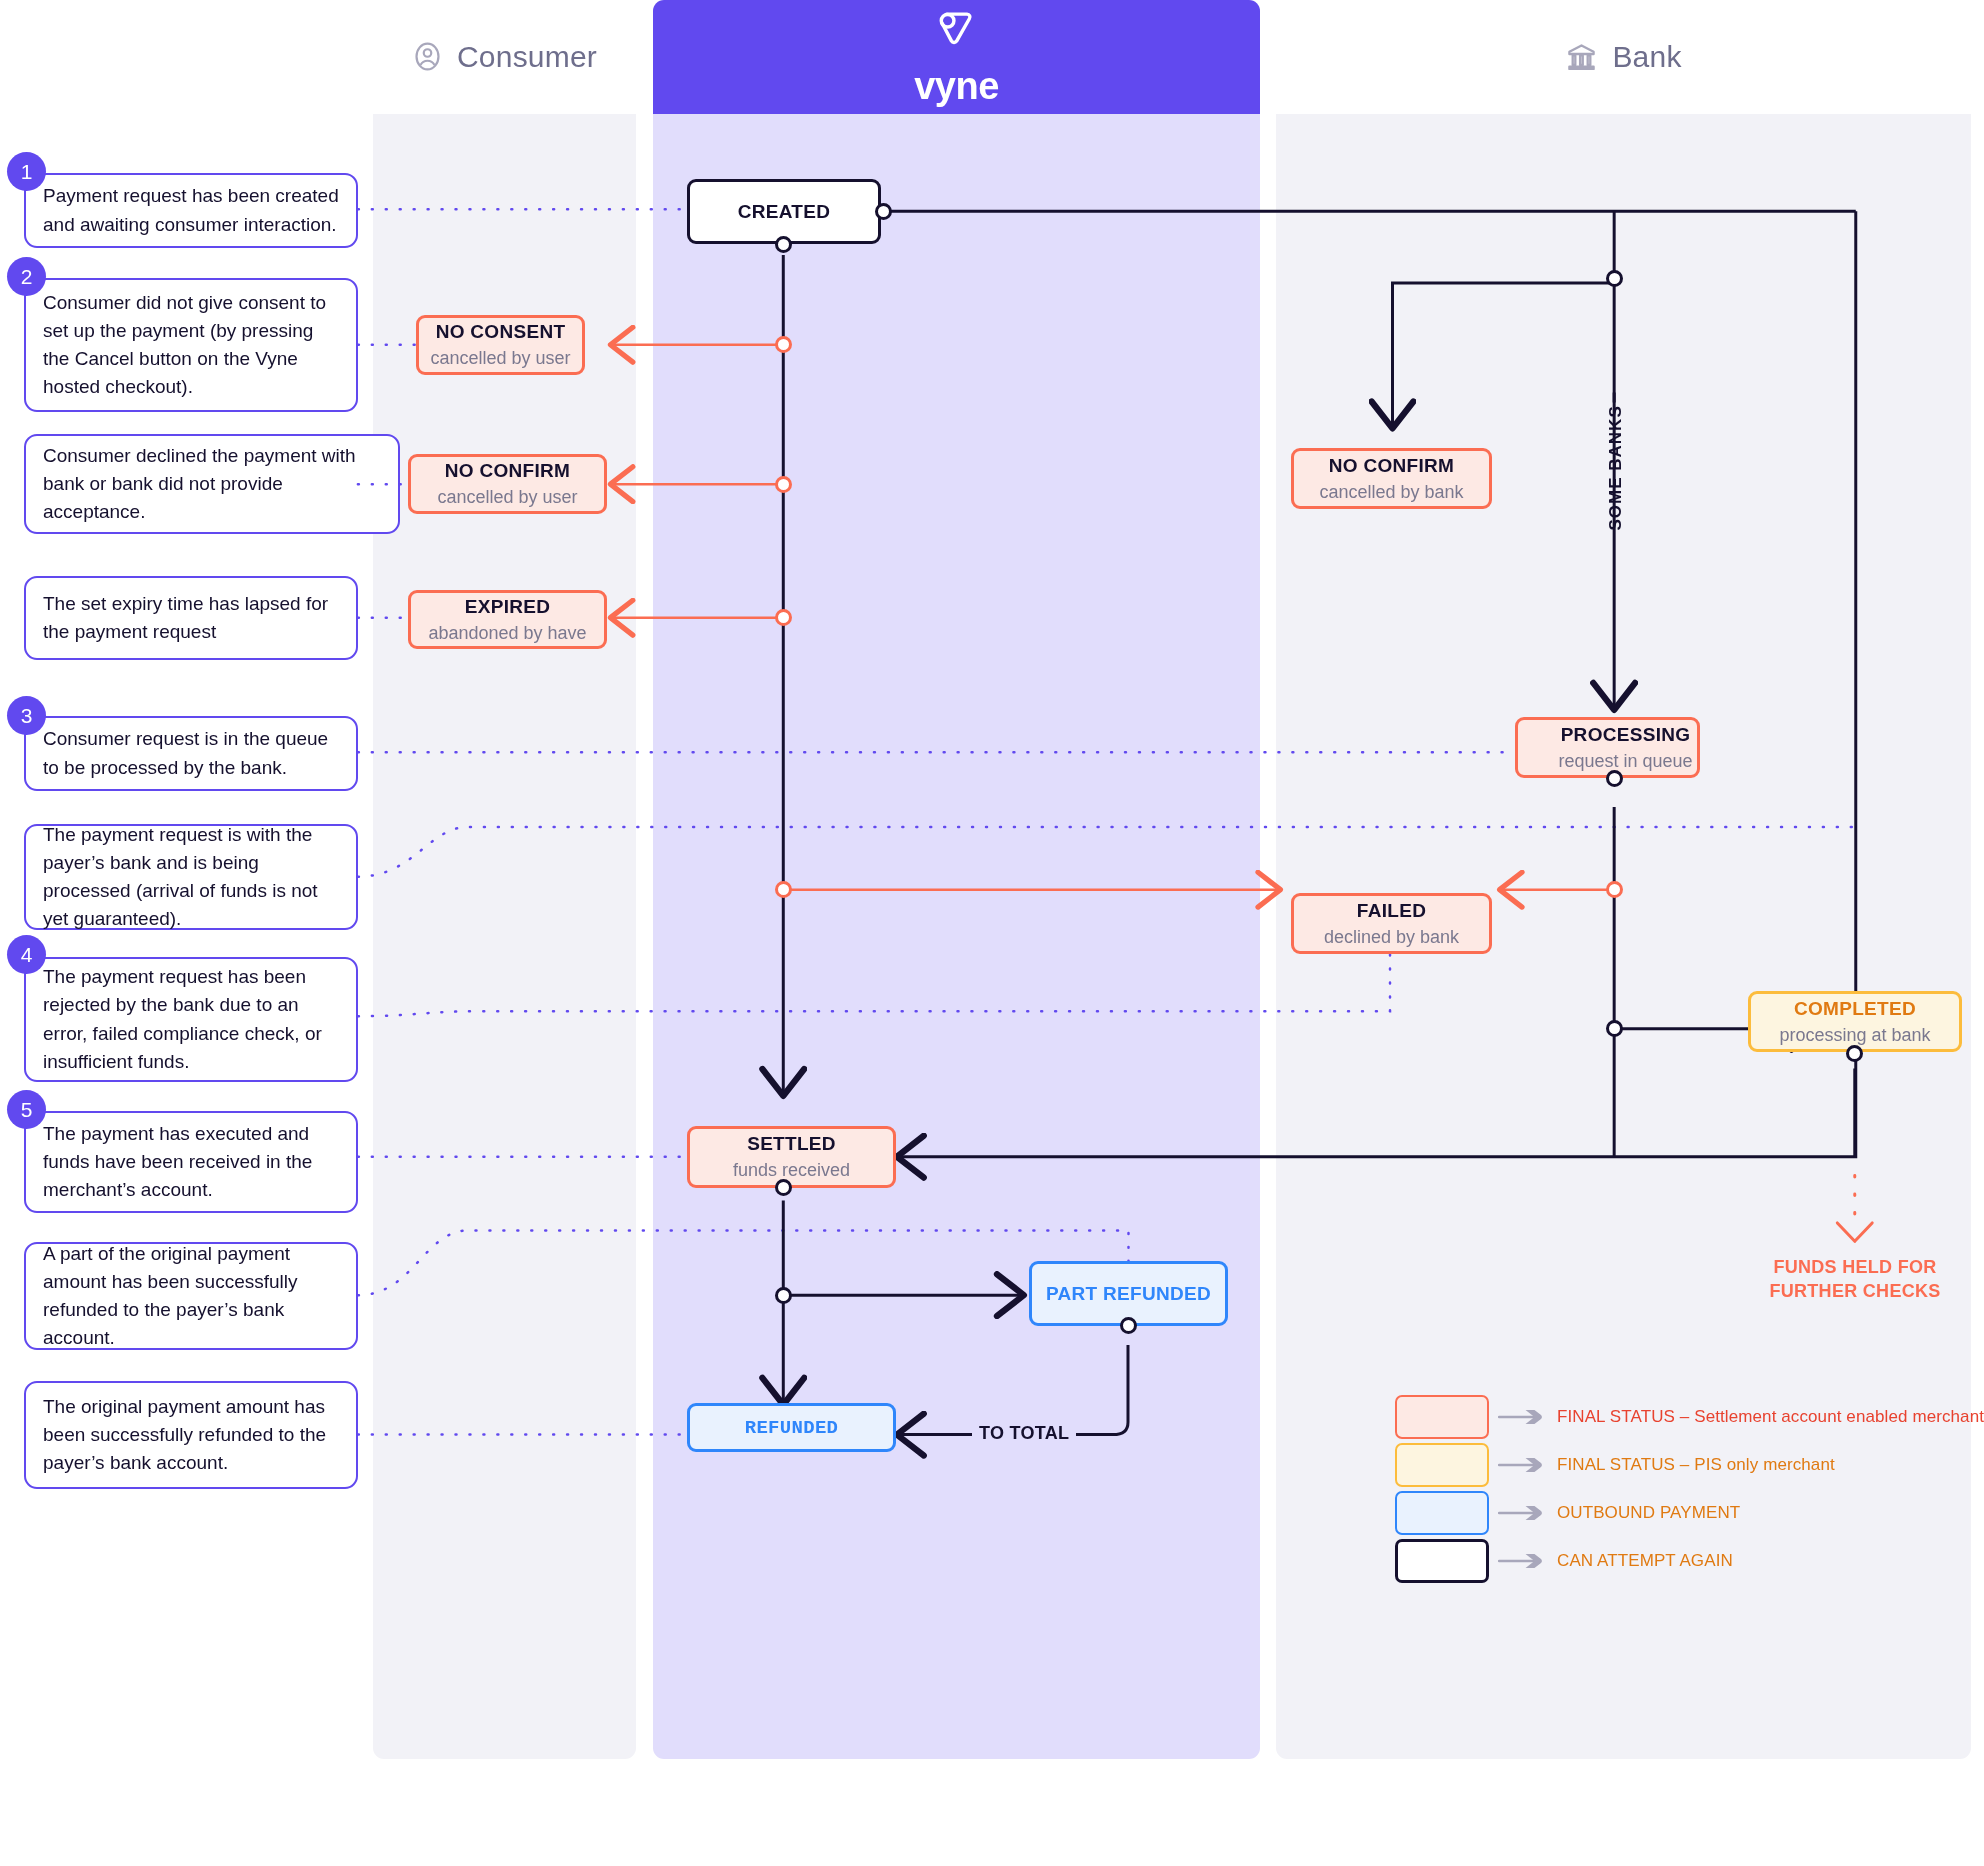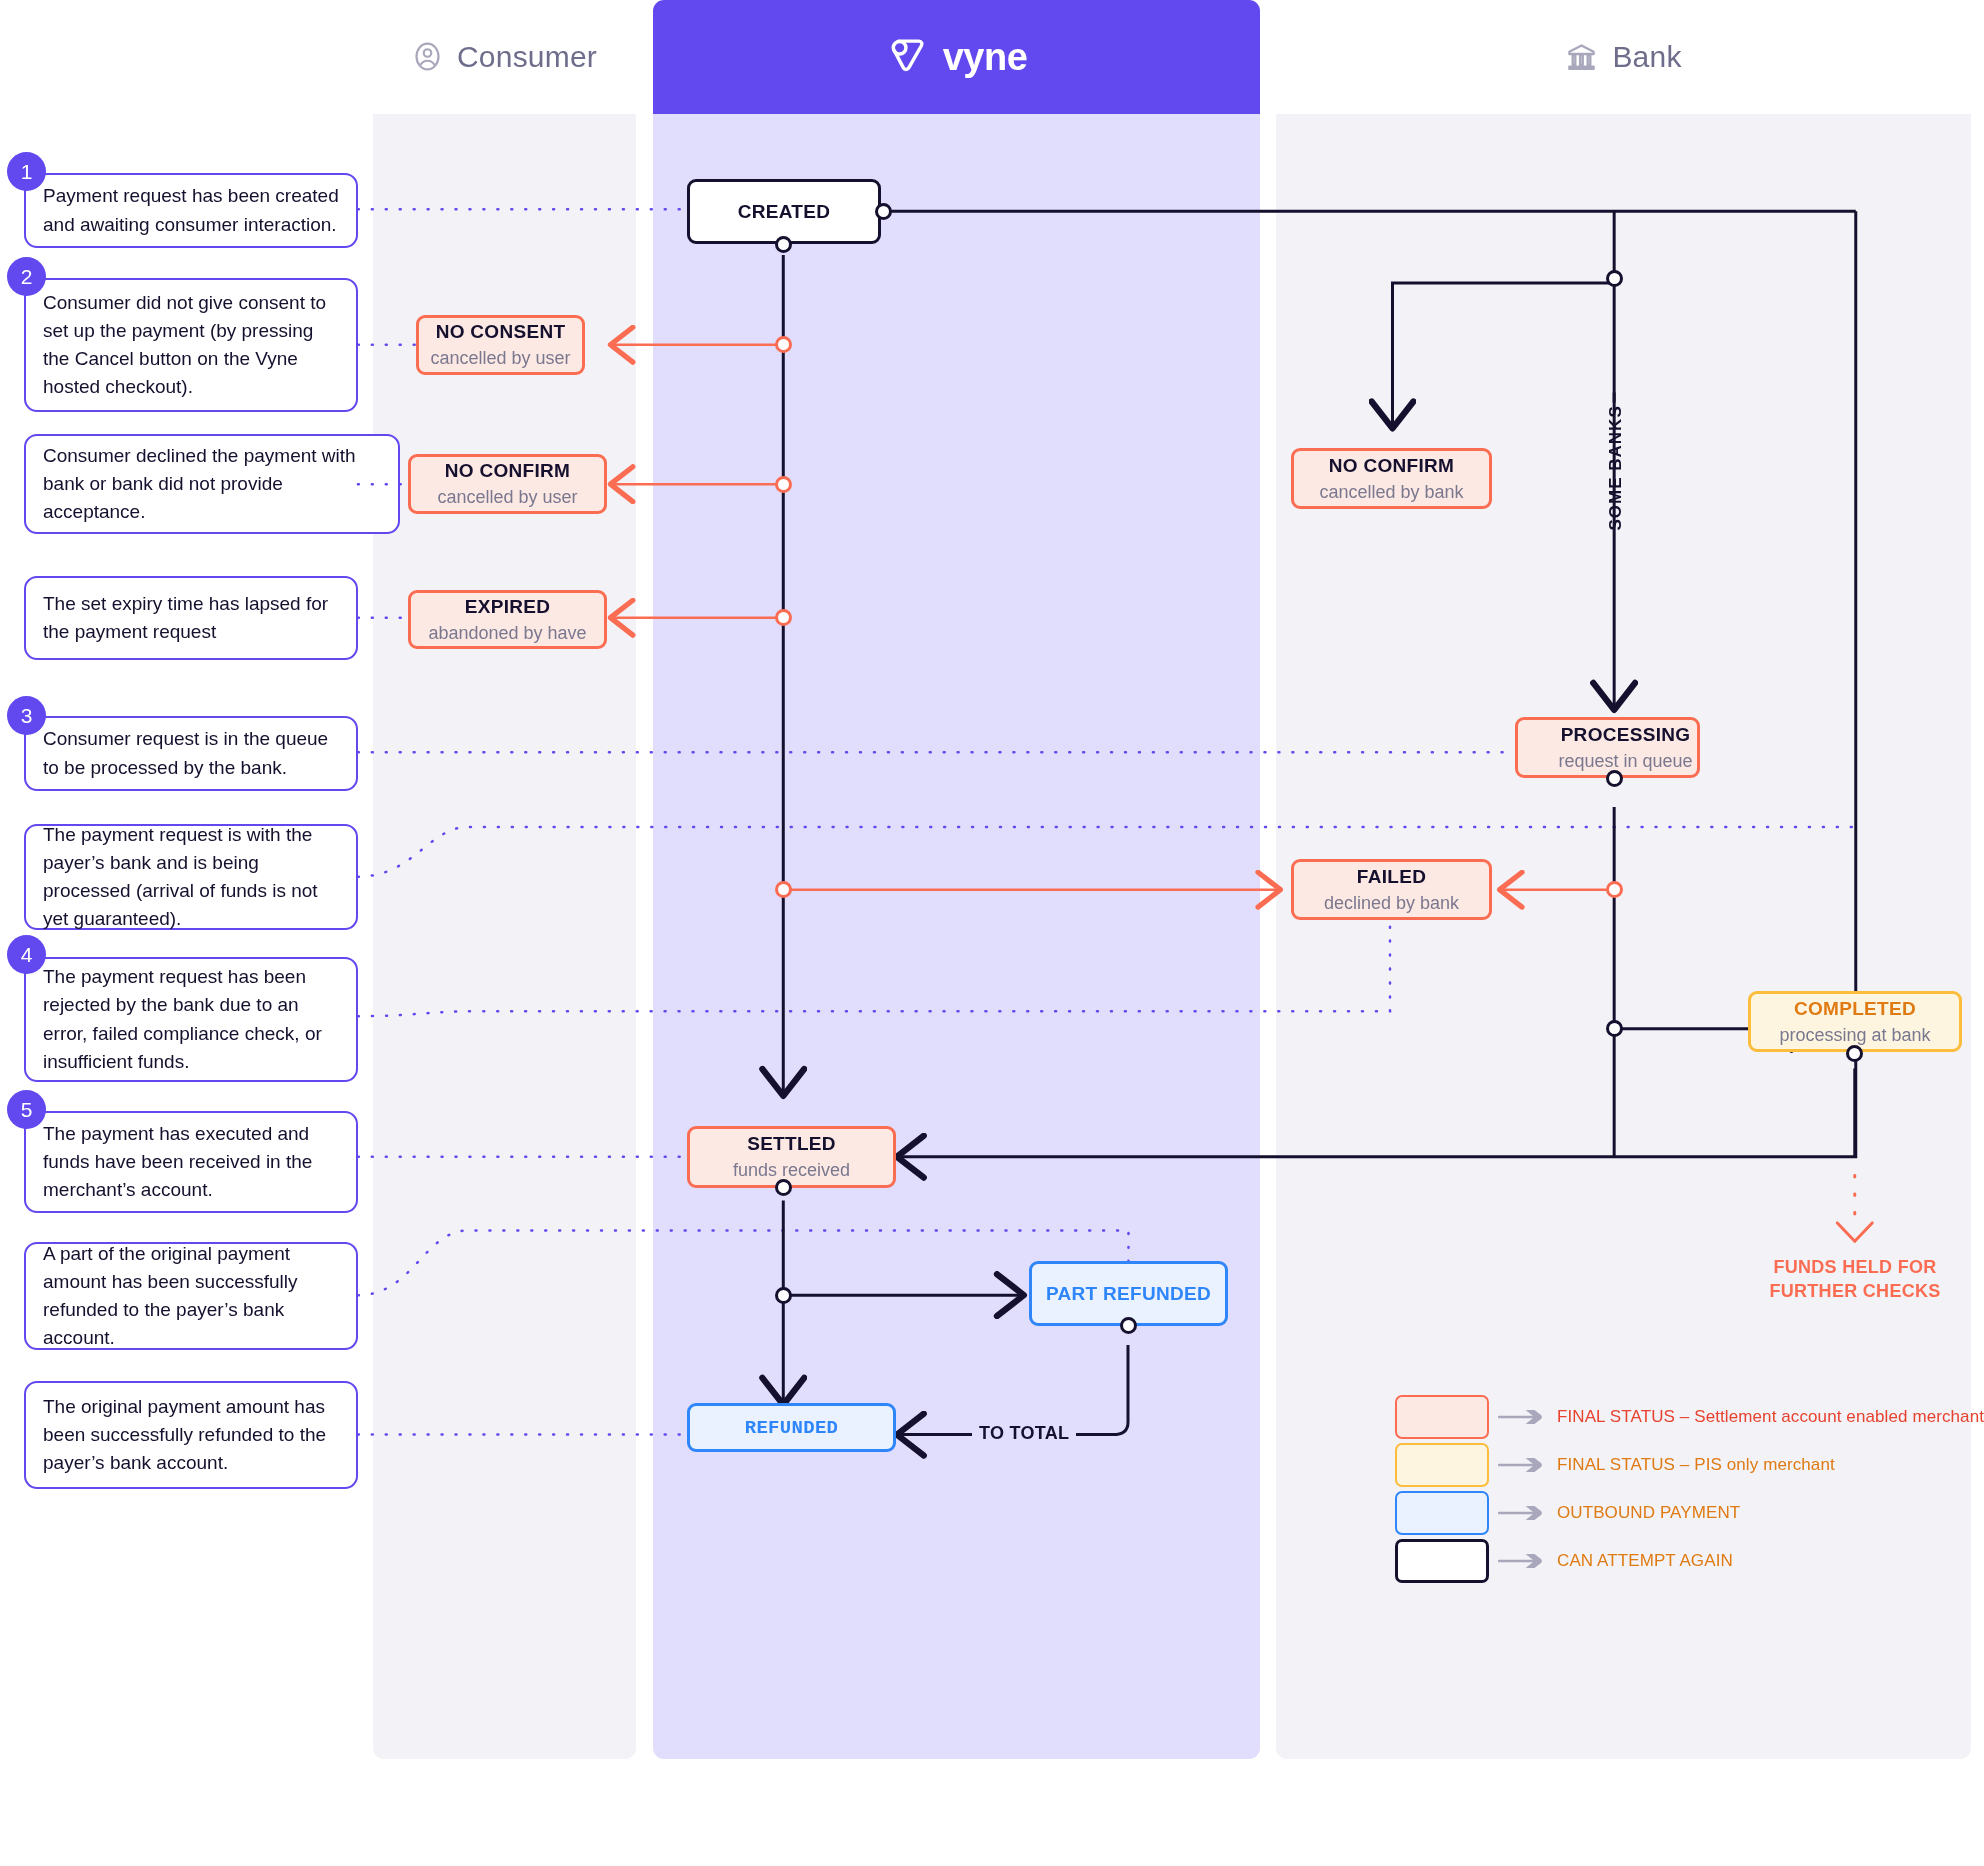--- a/index.html
+++ b/index.html
@@ -50,21 +50,21 @@
 
   #lane-vyne { left: 653px; width: 607px; height: 1759px; }
   #lane-vyne .lane-head { background: #6149ef; }
   #lane-vyne .lane-body { background: #e1ddfc; }
 
   #lane-bank { left: 1276px; width: 695px; height: 1759px; }
   #lane-bank .lane-head { background: #ffffff; }
   #lane-bank .lane-body { background: #f2f2f7; }
 
   
-  .vyne-logo { display: flex; align-items: center; gap: 11px; }
+  .vyne-logo { display: flex; align-items: center; gap: 11px; flex-direction: column; }
   .vyne-word {
     font-size: 38px;
     color: #ffffff;
     font-weight: 700;
     letter-spacing: -0.5px;
   }
 
   
   .callout {
     position: absolute;
@@ -386,21 +386,21 @@
 
 <div class="vlabel" style="left:1553px; top:458px; width:125px;">SOME BANKS</div>
 <div class="port" style="left:1606px; top:270px;"></div>
 
 <div class="node red" style="left:1515px; top:717px; width:185px; height:61px; z-index:4;padding-left:36px;">
   <span class="title">PROCESSING</span>
   <span class="sub">request in queue</span>
 </div>
 <div class="port" style="left:1606px; top:770px;"></div>
 
-<div class="node red" style="left:1291px; top:859px; width:201px; height:61px; z-index:4;">
+<div class="node red" style="left:1291px; top:893px; width:201px; height:61px; z-index:4;">
   <span class="title">FAILED</span>
   <span class="sub">declined by bank</span>
 </div>
 <div class="port red-port" style="left:775px; top:881px;"></div>
 <div class="port red-port" style="left:1606px; top:881px;"></div>
 
 <div class="node yellow" style="left:1748px; top:991px; width:214px; height:61px; z-index:4;">
   <span class="title">COMPLETED</span>
   <span class="sub">processing at bank</span>
 </div>

